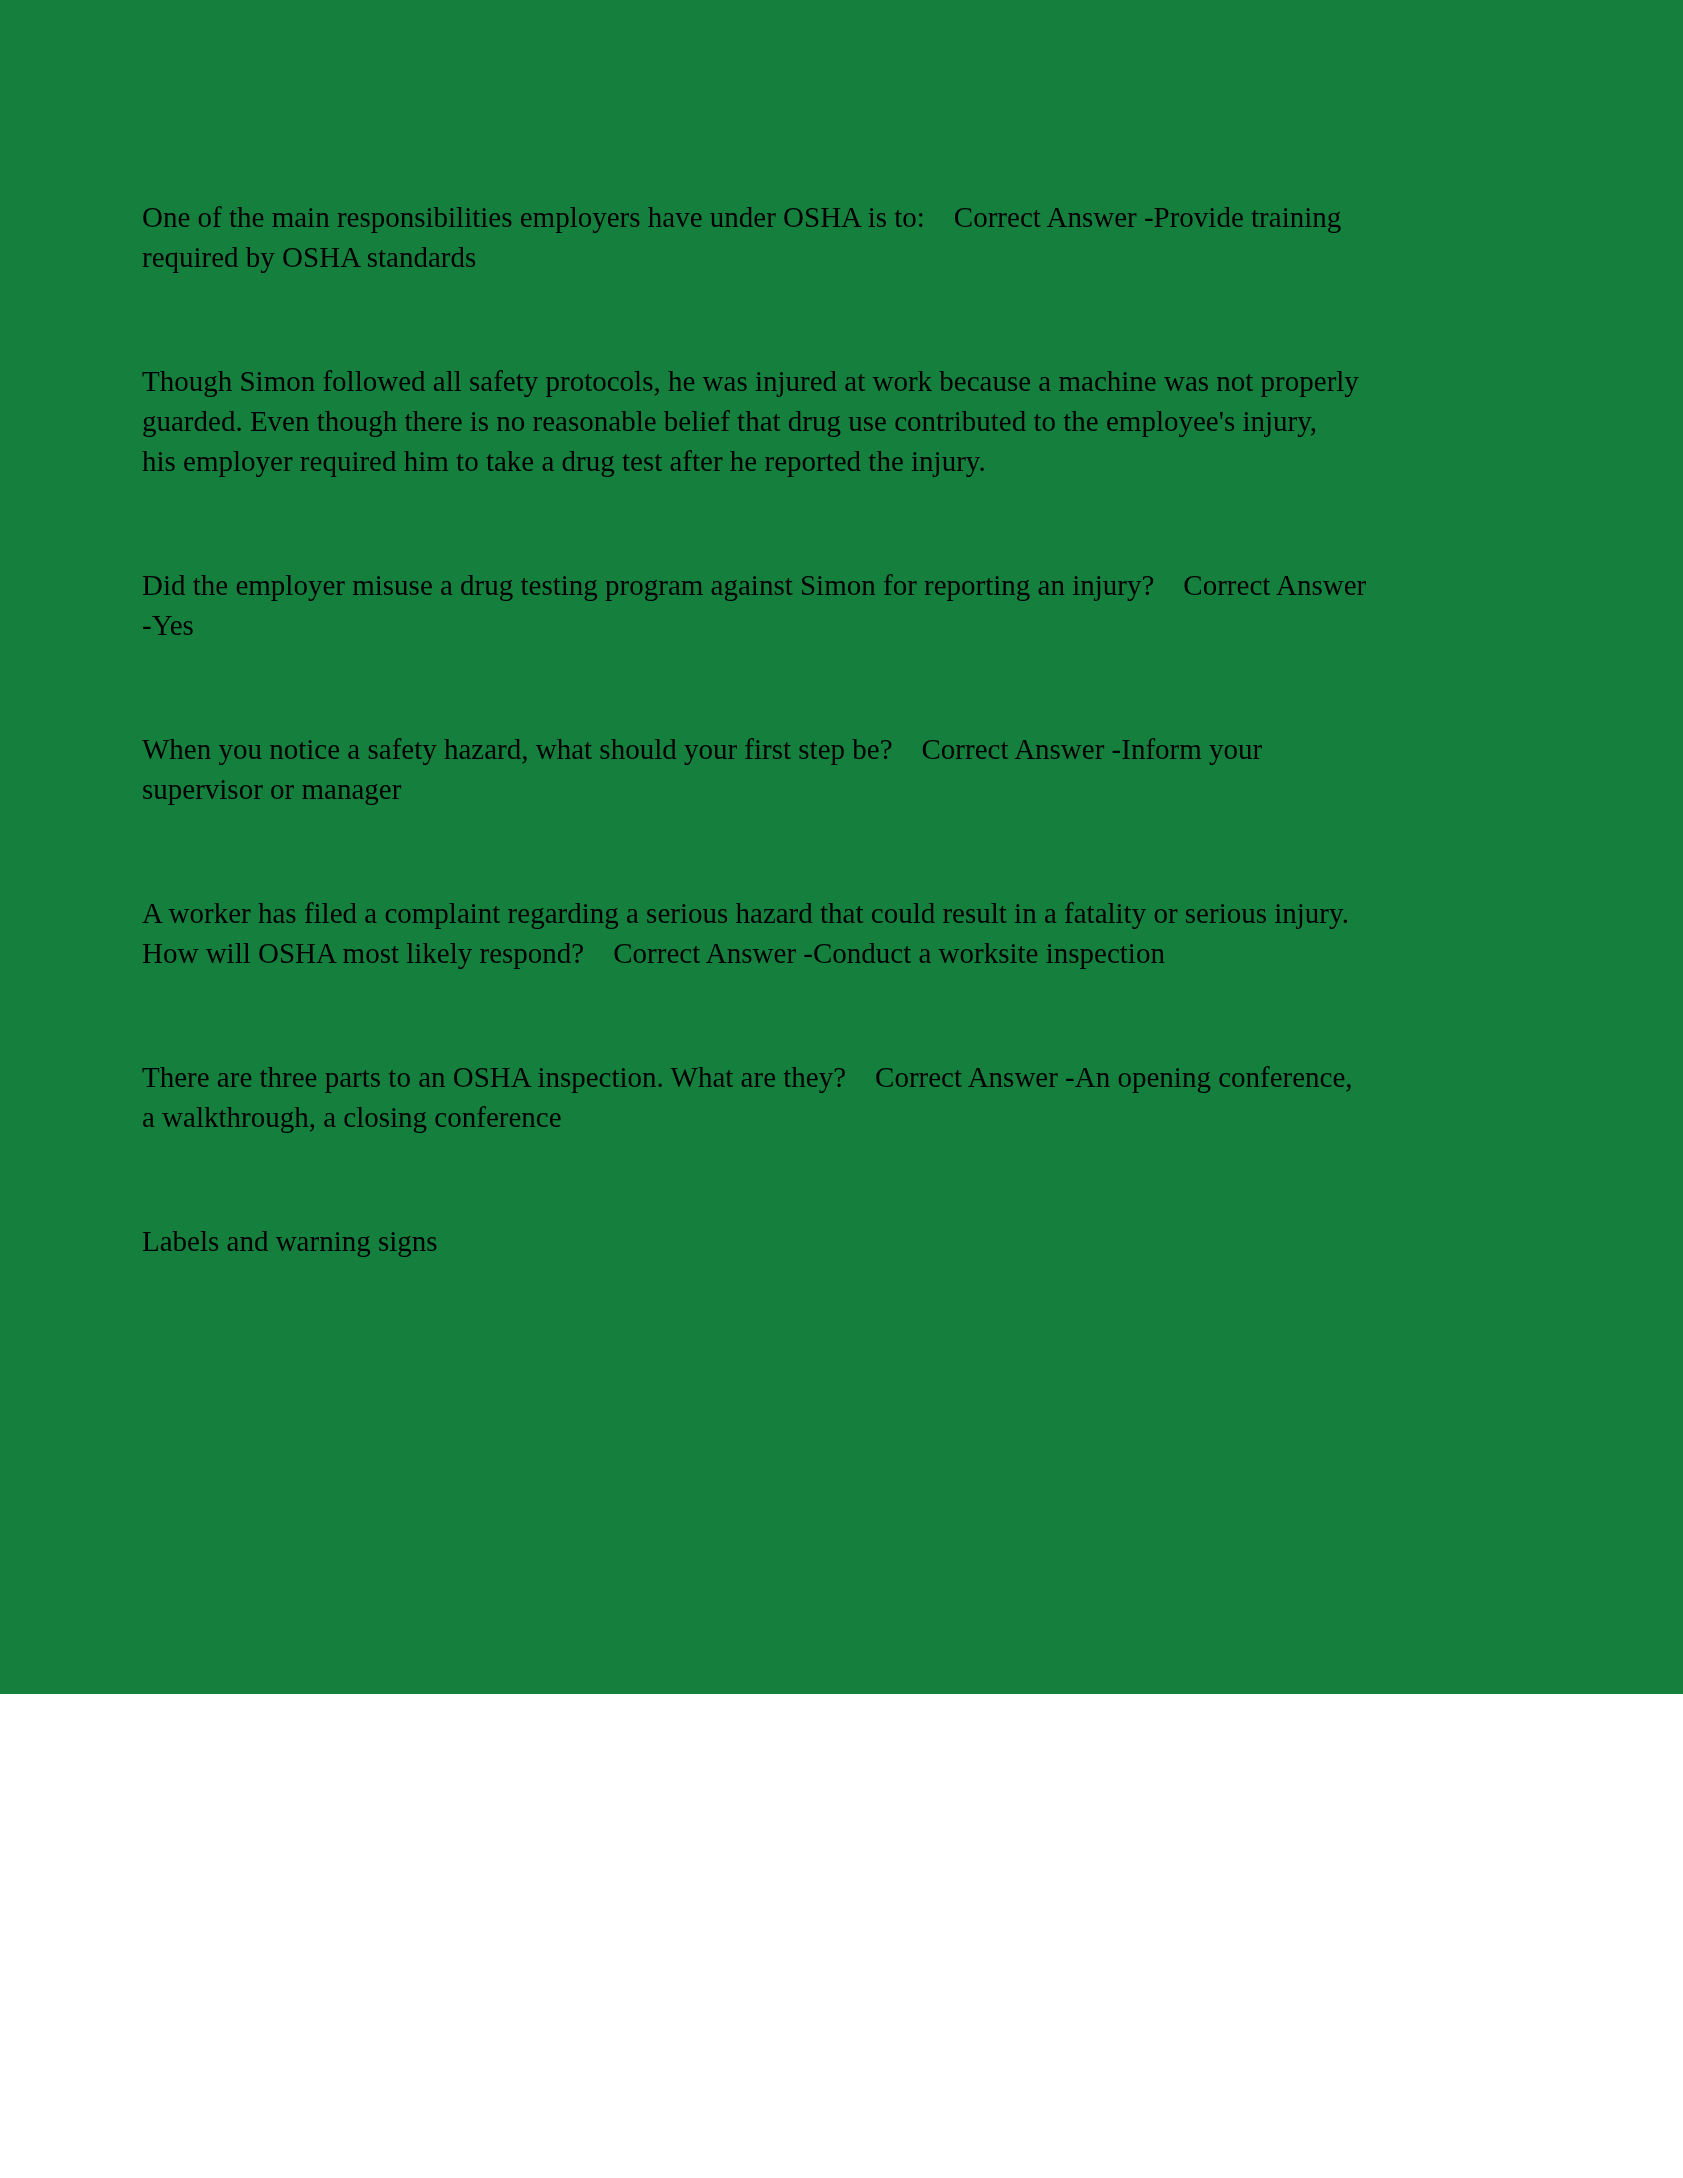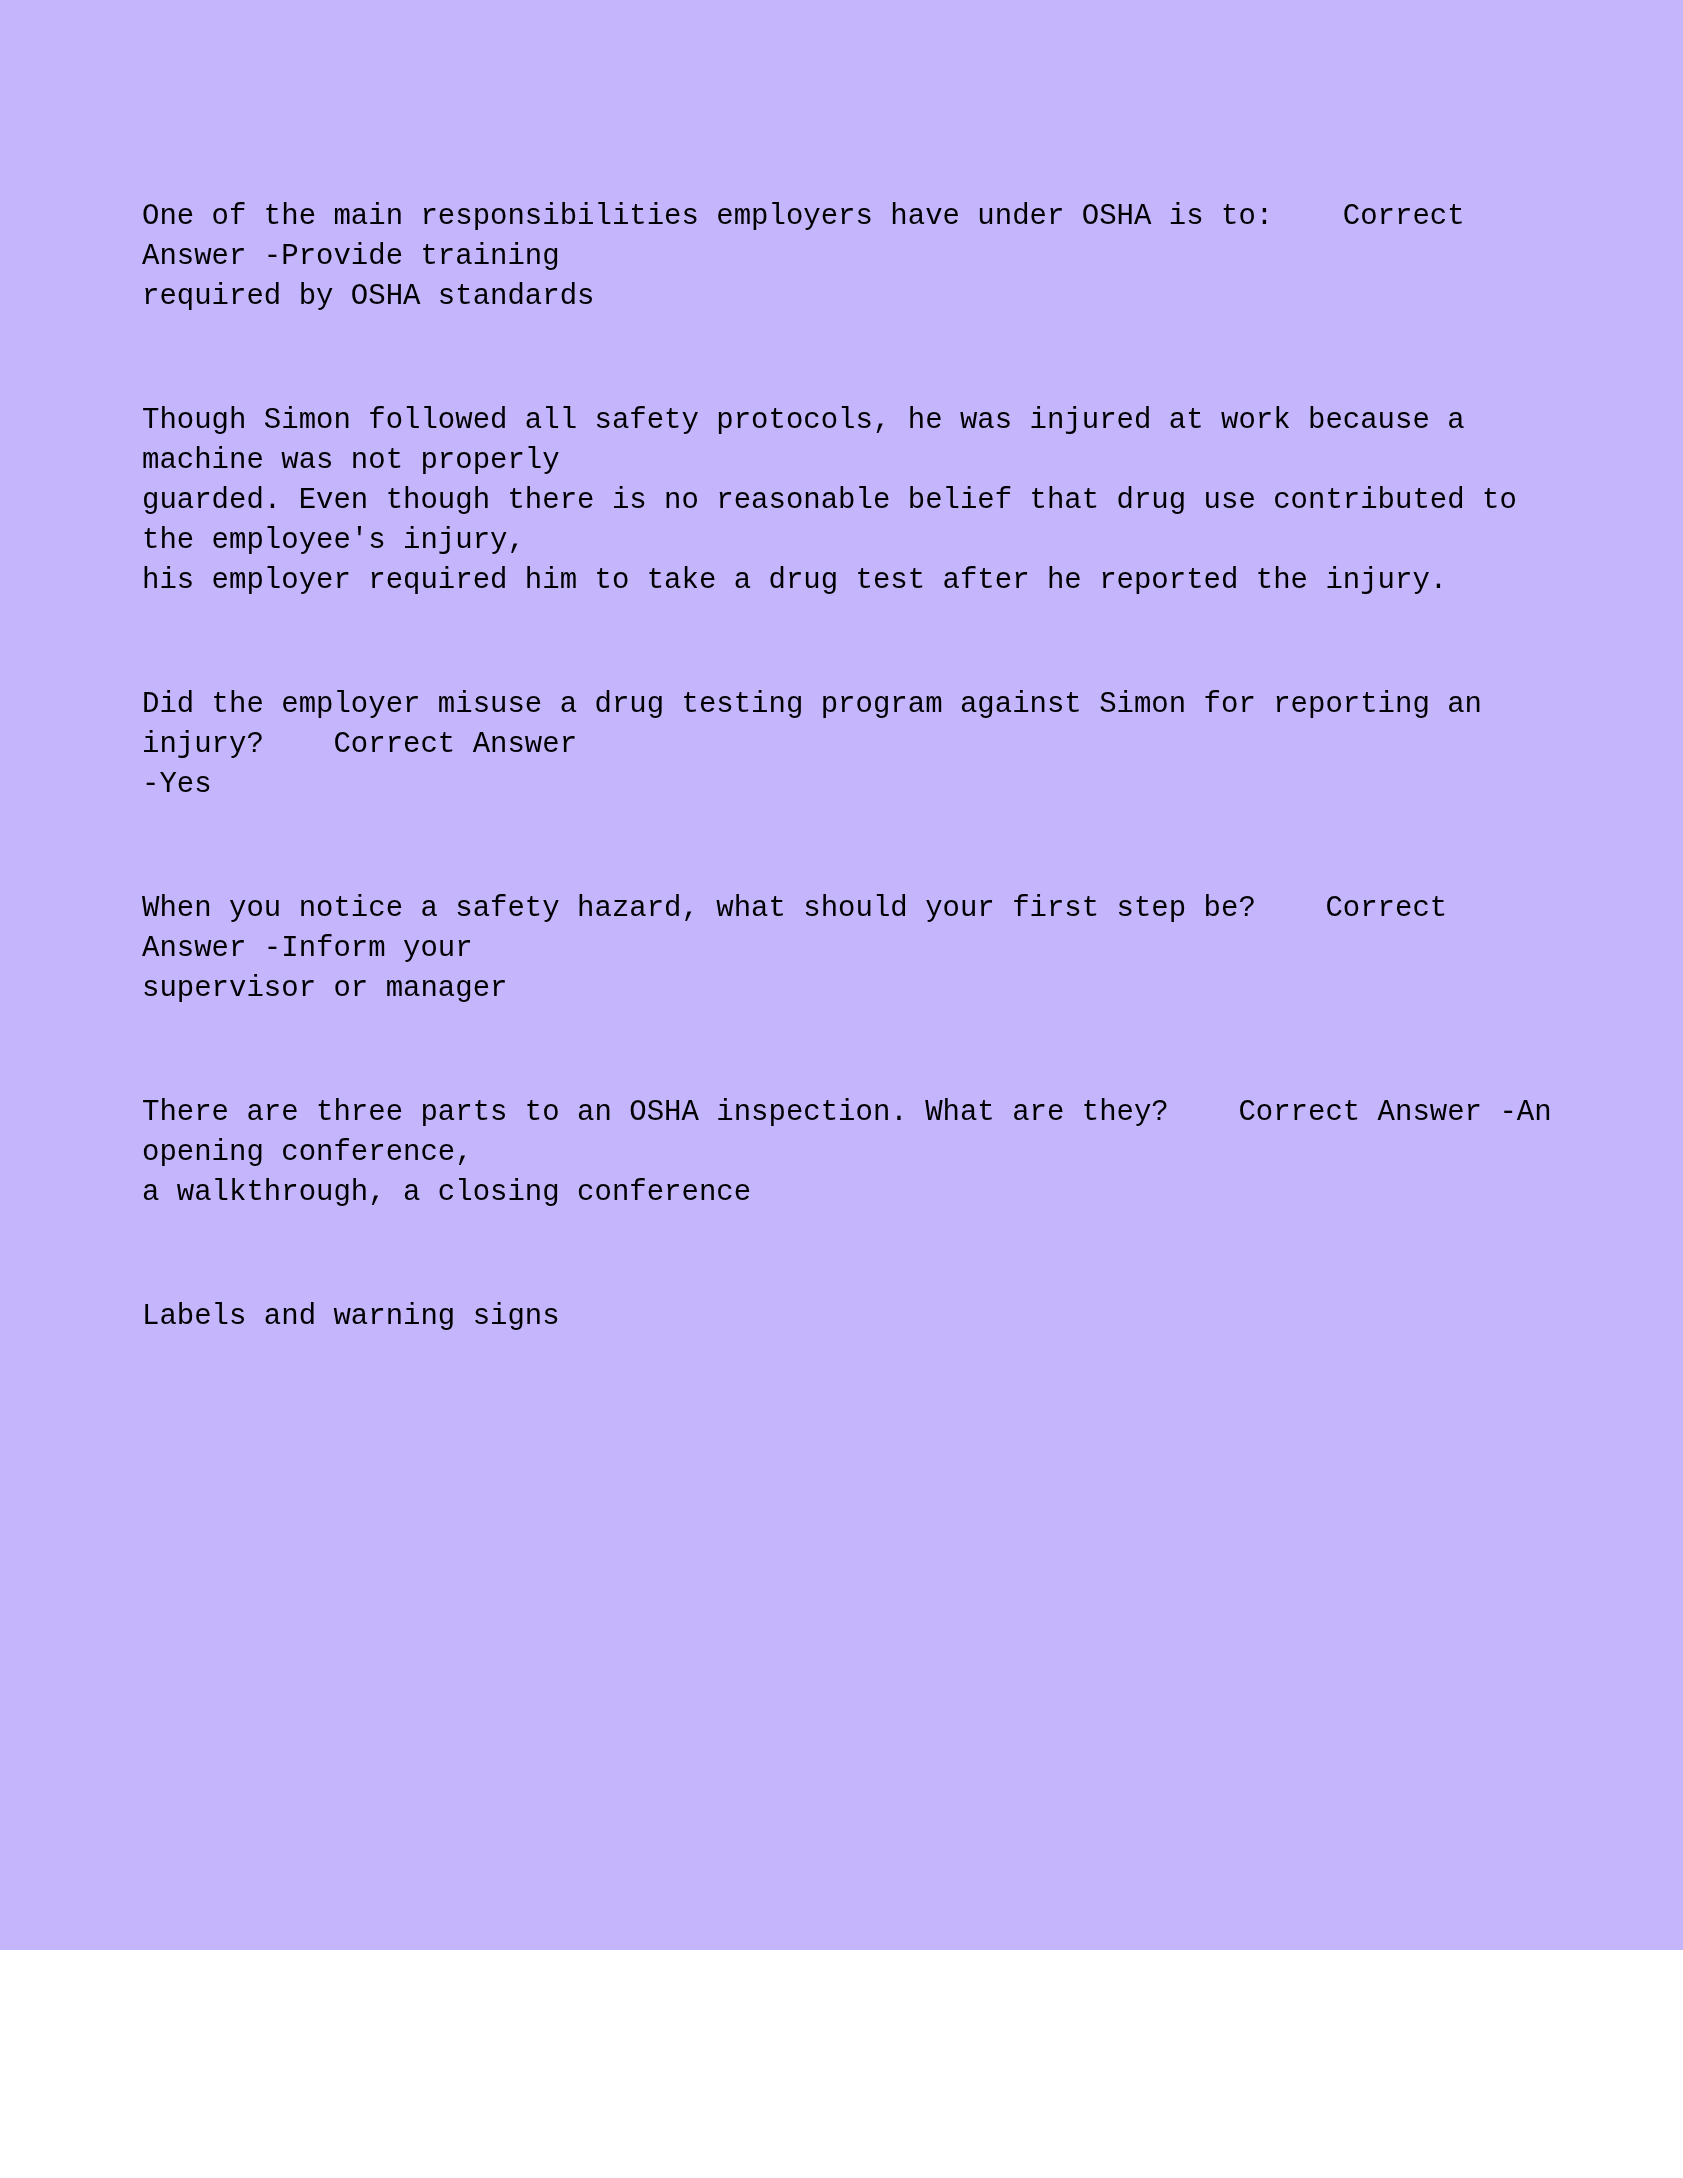--- a/index.html
+++ b/index.html
@@ -3,24 +3,24 @@
 <meta charset="utf-8">
 <style>
   html, body {
     margin: 0;
     padding: 0;
     background: #ffffff;
   }
   .page {
     position: relative;
     width: 1683px;
-    height: 1950px;
-    background: #c4b5fd;
+    height: 1694px;
+    background: #15803d;
     overflow: hidden;
-    font-family: Liberation Mono, monospace;
+    font-family: Liberation Serif, serif;
   }
   .doc-body {
     position: absolute;
     top: 197px;
     left: 142px;
     width: 1426px;
     color: #000000;
     font-size: 29px;
     line-height: 40px;
     font-weight: 400;
@@ -43,18 +43,20 @@
   <div class="doc-body">
     <div class="para">One of the main responsibilities employers have under OSHA is to:    Correct Answer -Provide training
 required by OSHA standards</div>
     <div class="para">Though Simon followed all safety protocols, he was injured at work because a machine was not properly
 guarded. Even though there is no reasonable belief that drug use contributed to the employee's injury,
 his employer required him to take a drug test after he reported the injury.</div>
     <div class="para">Did the employer misuse a drug testing program against Simon for reporting an injury?    Correct Answer
 -Yes</div>
     <div class="para">When you notice a safety hazard, what should your first step be?    Correct Answer -Inform your
 supervisor or manager</div>
+    <div class="para">A worker has filed a complaint regarding a serious hazard that could result in a fatality or serious injury.
+How will OSHA most likely respond?    Correct Answer -Conduct a worksite inspection</div>
     <div class="para">There are three parts to an OSHA inspection. What are they?    Correct Answer -An opening conference,
 a walkthrough, a closing conference</div>
     <div class="para">Labels and warning signs</div>
   </div>
 </div>
 
 
 </body></html>

